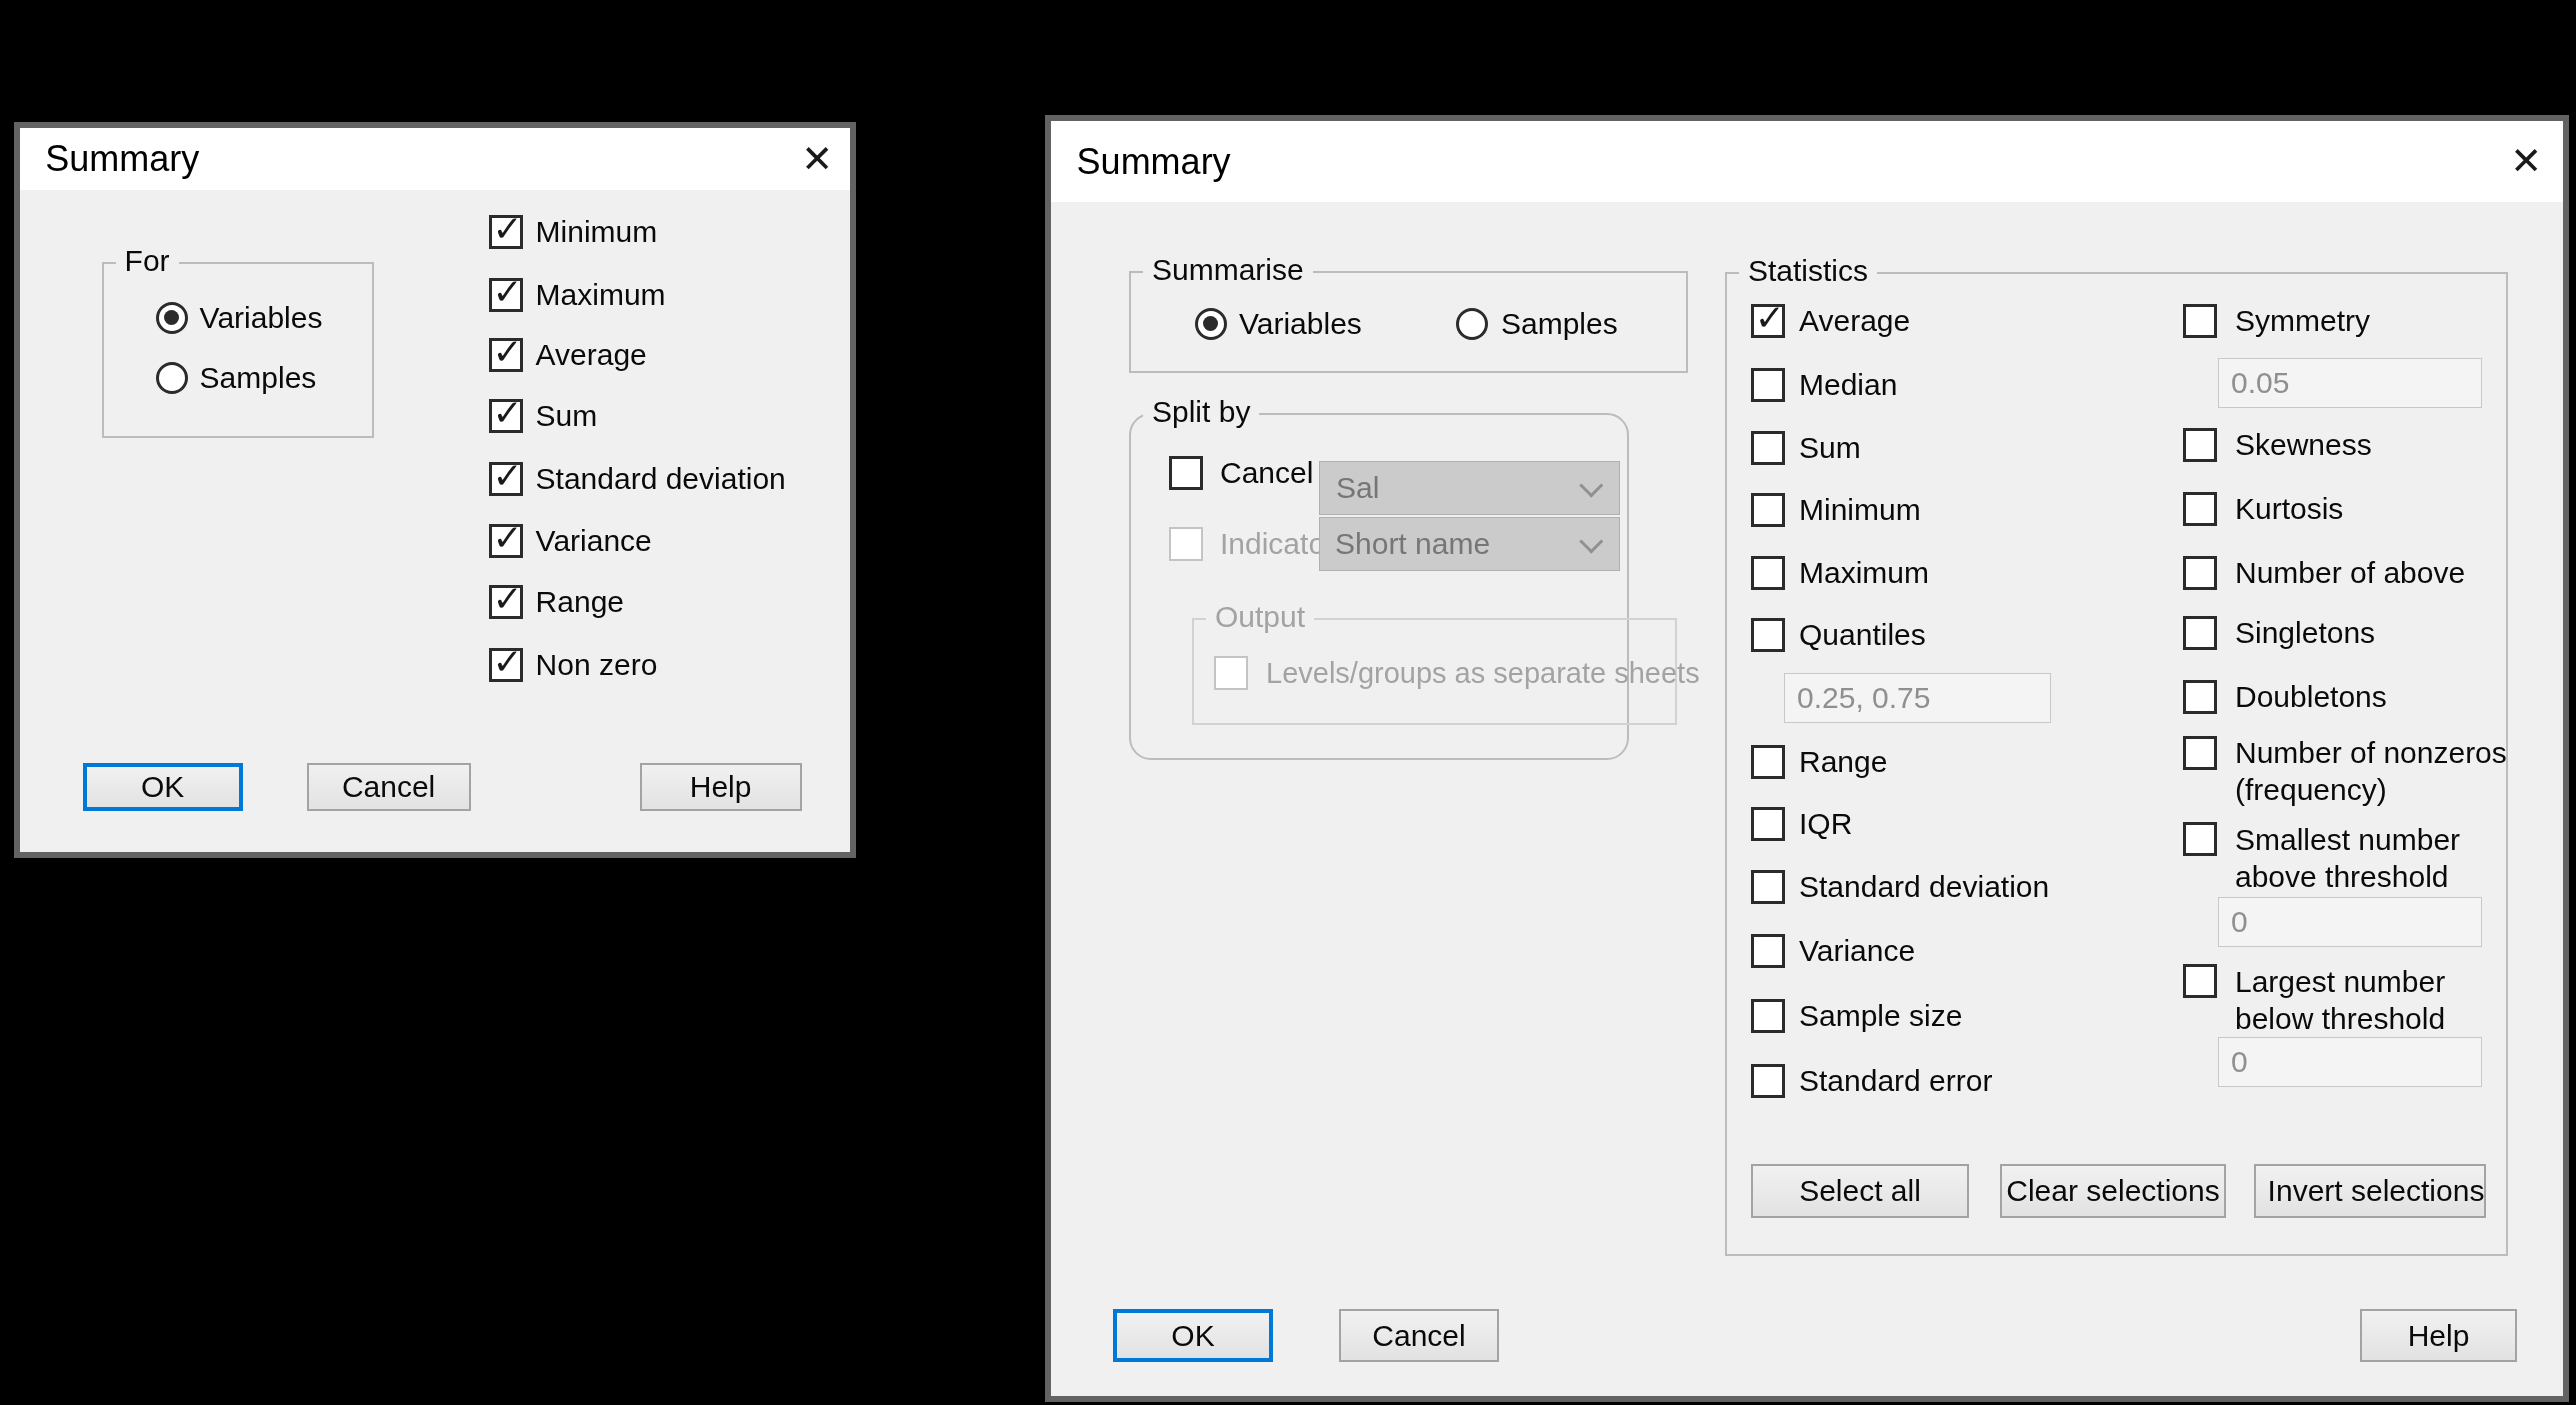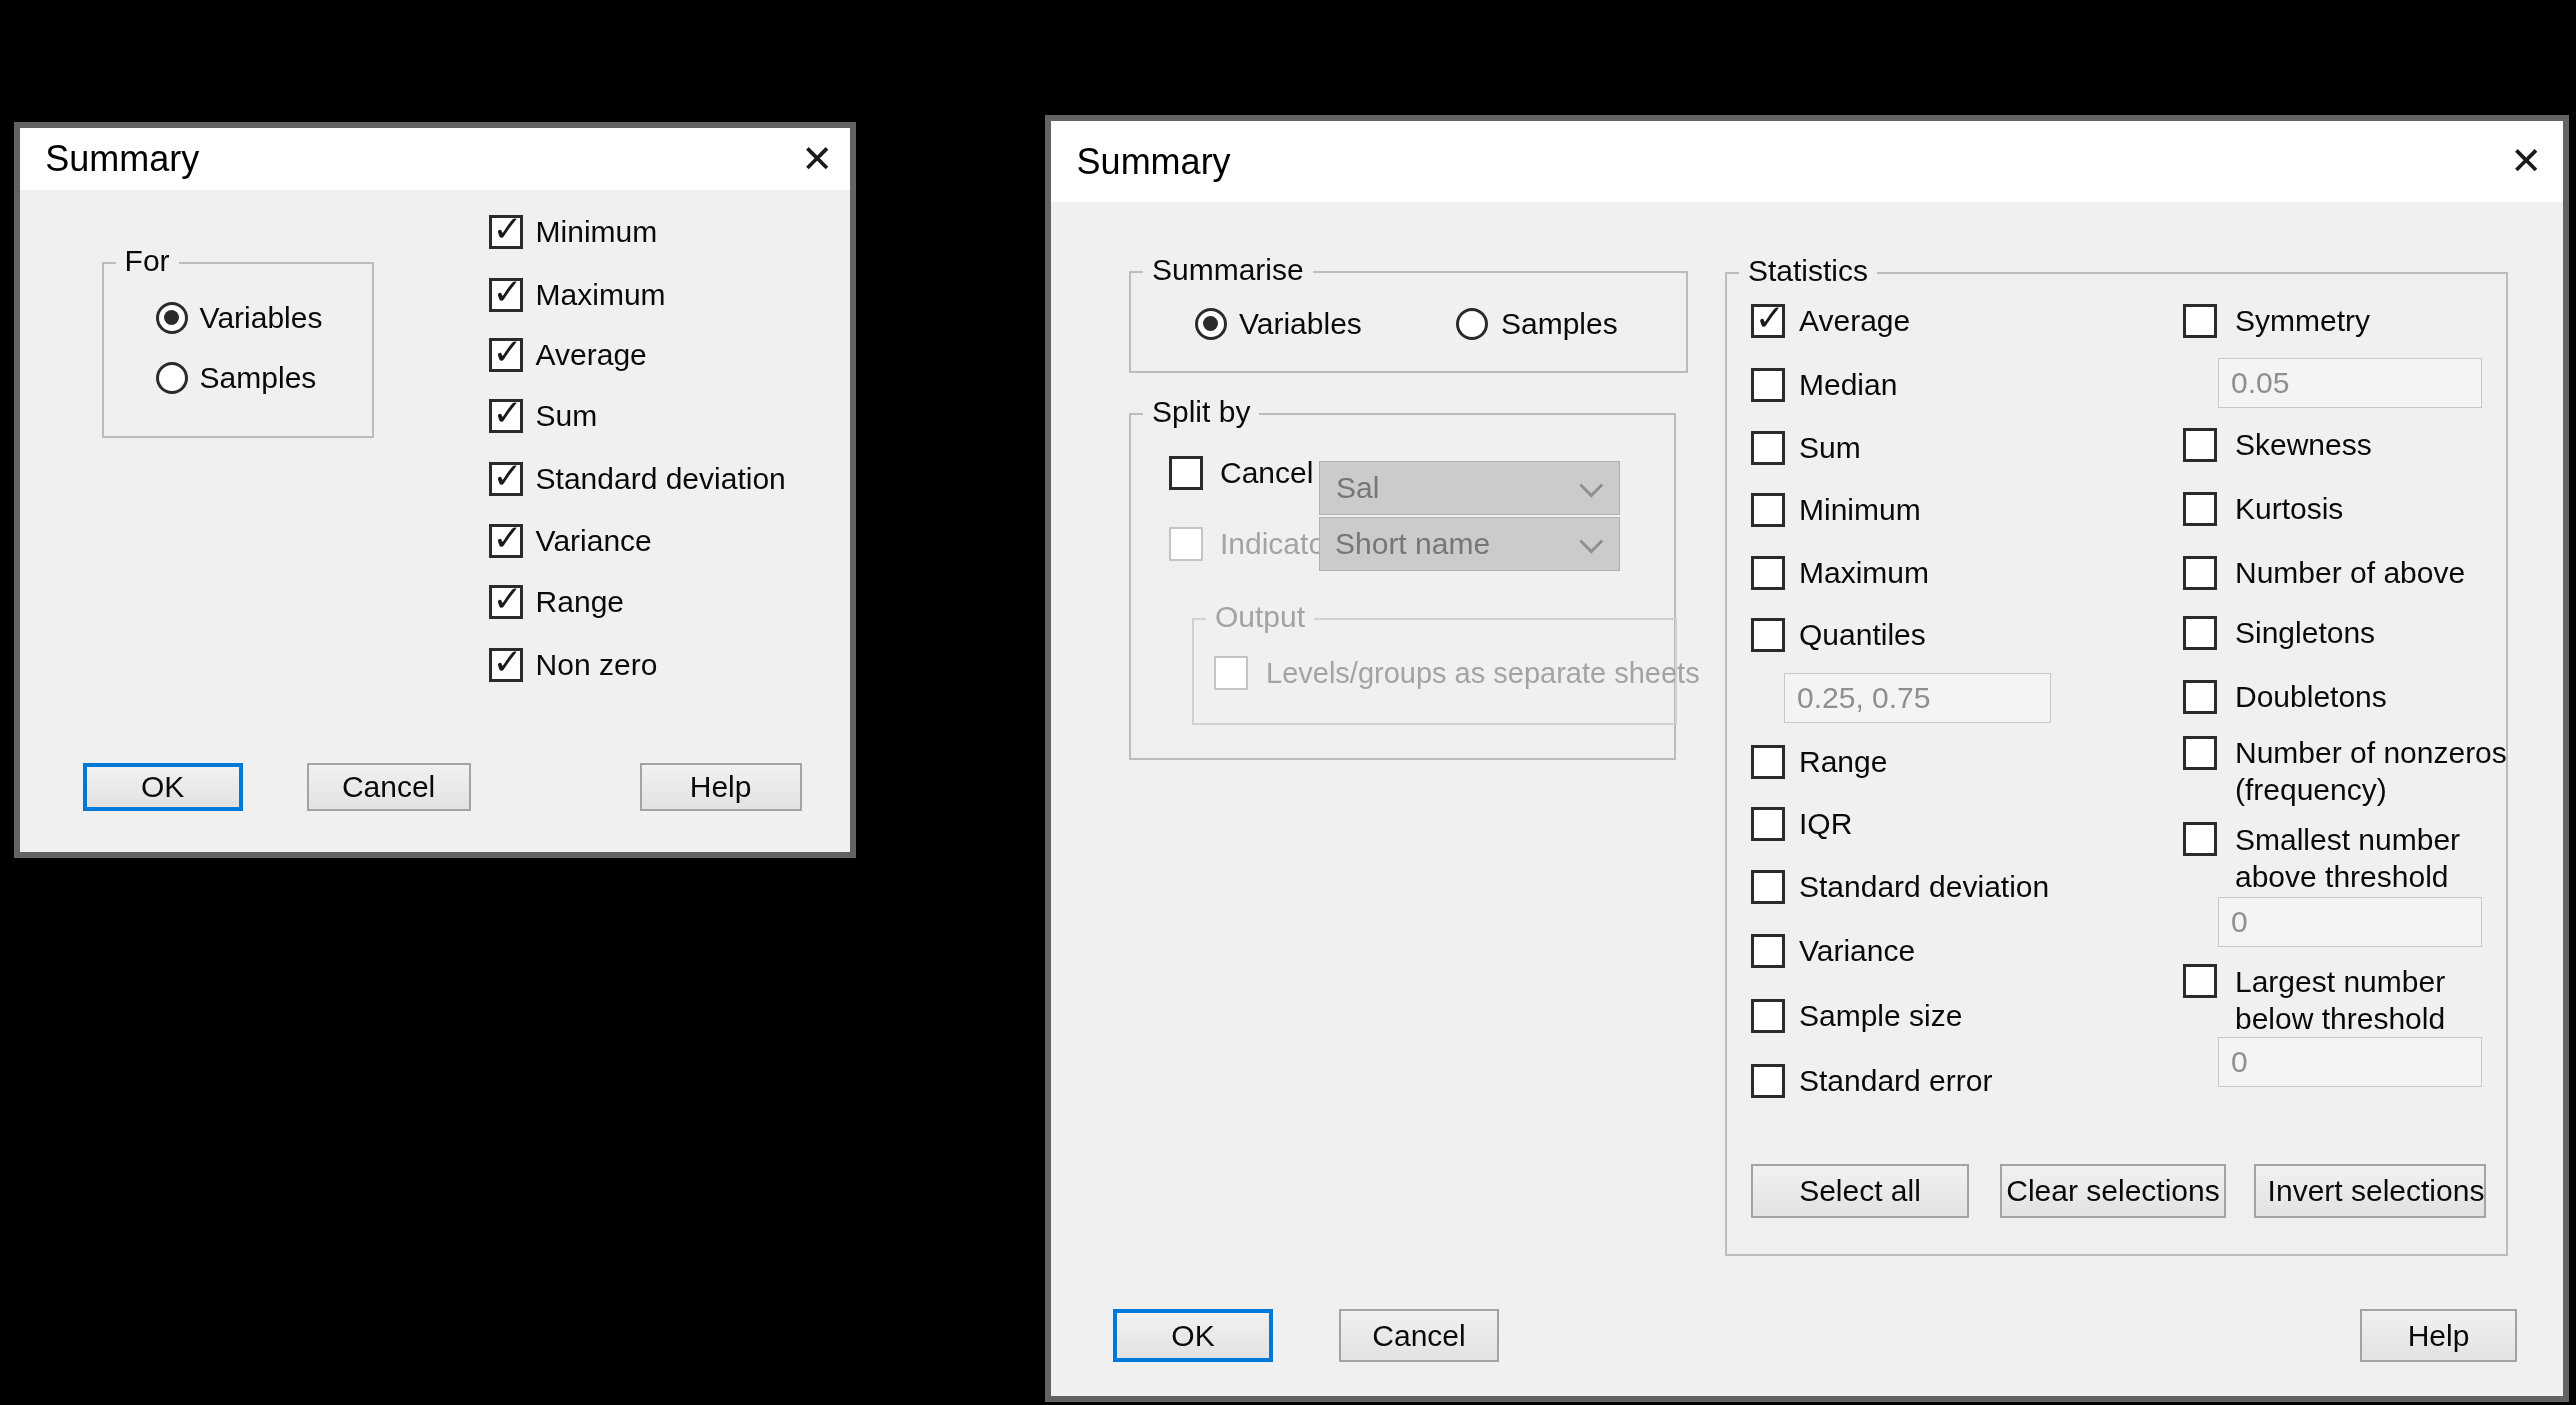--- a/index.html
+++ b/index.html
@@ -106,21 +106,21 @@
     </div>
 
     <div class="group" style="left:58px;top:150px;width:559px;height:102px;">
       <span class="group-label">Summarise</span>
       <div class="radio selected" style="left:64px;top:35px;"></div>
       <div class="lbl" style="left:108px;top:34px;">Variables</div>
       <div class="radio" style="left:325px;top:35px;"></div>
       <div class="lbl" style="left:370px;top:34px;">Samples</div>
     </div>
 
-    <div class="group" style="left:58px;top:292px;width:547px;height:347px;">
+    <div class="group" style="left:58px;top:292px;width:500px;height:347px;border-radius:22px;">
       <span class="group-label">Split by</span>
 
       <div class="cb" style="left:38px;top:41px;"></div>
       <div class="lbl" style="left:89px;top:41px;">Cancel</div>
       <div class="dropdown" style="left:188px;top:46px;width:301px;height:54px;padding-left:16px;">
         <span>Sal</span>
         <span class="chev"></span>
       </div>
 
       <div class="cb disabled" style="left:38px;top:112px;"></div>

